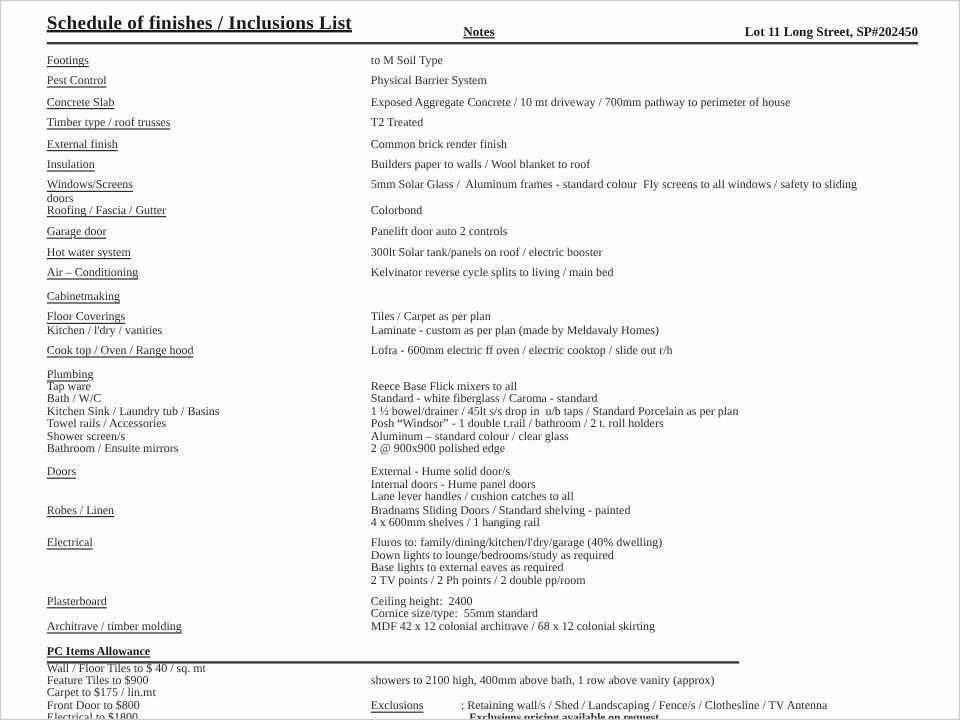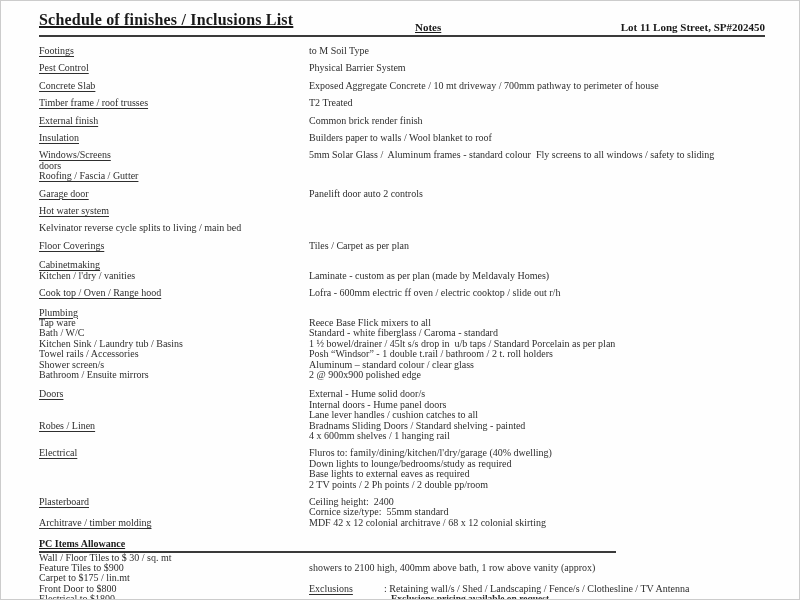--- a/index.html
+++ b/index.html
@@ -26,21 +26,20 @@
     color:#1a1a1a;
     text-decoration:underline;
     text-decoration-thickness:2px;
     letter-spacing:.2px;
     white-space:pre;
   }
   .notes-h{
     position:absolute;left:347px;bottom:2px;
     font-size:11px;font-weight:bold;color:#1a1a1a;
     text-decoration:underline;
-    margin-left:29px;
   }
   .lot-h{
     position:absolute;right:0;bottom:2px;
     font-size:11px;font-weight:bold;color:#1a1a1a;
     white-space:pre;
     margin-left:18px;
   }
   .doc-body{margin-top:9px;}
   .row{
     display:flex;
@@ -93,59 +92,62 @@
     </div>
     <div class="row gap">
       <span class="cell-label u">Pest Control</span>
       <span class="cell-note">Physical Barrier System</span>
     </div>
     <div class="row gap">
       <span class="cell-label u">Concrete Slab</span>
       <span class="cell-note">Exposed Aggregate Concrete / 10 mt driveway / 700mm pathway to perimeter of house</span>
     </div>
     <div class="row gap">
-      <span class="cell-label u">Timber frame / roof trusses</span>
+      <span class="cell-label u">Timber type / roof trusses</span>
       <span class="cell-note">T2 Treated</span>
     </div>
     <div class="row gap">
       <span class="cell-label u">External finish</span>
       <span class="cell-note">Common brick render finish</span>
     </div>
     <div class="row gap">
       <span class="cell-label u">Insulation</span>
       <span class="cell-note">Builders paper to walls / Wool blanket to roof</span>
     </div>
     <div class="row gap">
       <span class="cell-label u">Windows/Screens</span>
       <span class="cell-note">5mm Solar Glass /  Aluminum frames - standard colour  Fly screens to all windows / safety to sliding</span>
     </div>
     <div class="row">
       <span class="cell-label">doors</span>
       <span class="cell-note"></span>
     </div>
     <div class="row">
       <span class="cell-label u">Roofing / Fascia / Gutter</span>
+      <span class="cell-note">Colorbond</span>
     </div>
     <div class="row gap">
       <span class="cell-label u">Garage door</span>
       <span class="cell-note">Panelift door auto 2 controls</span>
     </div>
     <div class="row gap">
       <span class="cell-label u">Hot water system</span>
-    </div>
-    <div class="row gap">
+      <span class="cell-note">300lt Solar tank/panels on roof / electric booster</span>
+    </div>
+    <div class="row gap">
+      <span class="cell-label u">Air – Conditioning</span>
       <span class="cell-note">Kelvinator reverse cycle splits to living / main bed</span>
+    </div>
+    <div class="row gap-lg">
+      <span class="cell-label u">Cabinetmaking</span>
+      <span class="cell-note"></span>
     </div>
     <div class="row gap">
       <span class="cell-label u">Floor Coverings</span>
       <span class="cell-note">Tiles / Carpet as per plan</span>
-    </div>
-    <div class="row gap-lg">
-      <span class="cell-label u">Cabinetmaking</span>
-      <span class="cell-note"></span>
     </div>
     <div class="row">
       <span class="cell-label">Kitchen / l'dry / vanities</span>
       <span class="cell-note">Laminate - custom as per plan (made by Meldavaly Homes)</span>
     </div>
     <div class="row gap">
       <span class="cell-label u">Cook top / Oven / Range hood</span>
       <span class="cell-note">Lofra - 600mm electric ff oven / electric cooktop / slide out r/h</span>
     </div>
     <div class="row gap-lg">
@@ -223,21 +225,21 @@
     <div class="row">
       <span class="cell-label u">Architrave / timber molding</span>
       <span class="cell-note">MDF 42 x 12 colonial architrave / 68 x 12 colonial skirting</span>
     </div>
 
     <div class="pc-rule">
       <span class="pc-heading">PC Items Allowance</span>
     </div>
 
     <div class="row">
-      <span class="cell-label">Wall / Floor Tiles to $ 30 / sq. mt</span>
+      <span class="cell-label">Wall / Floor Tiles to $ 40 / sq. mt</span>
     </div>
     <div class="row">
       <span class="cell-label">Feature Tiles to $900</span>
       <span class="cell-note">showers to 2100 high, 400mm above bath, 1 row above vanity (approx)</span>
     </div>
     <div class="row">
       <span class="cell-label">Carpet to $175 / lin.mt</span>
       <span class="cell-note"></span>
     </div>
     <div class="row">

